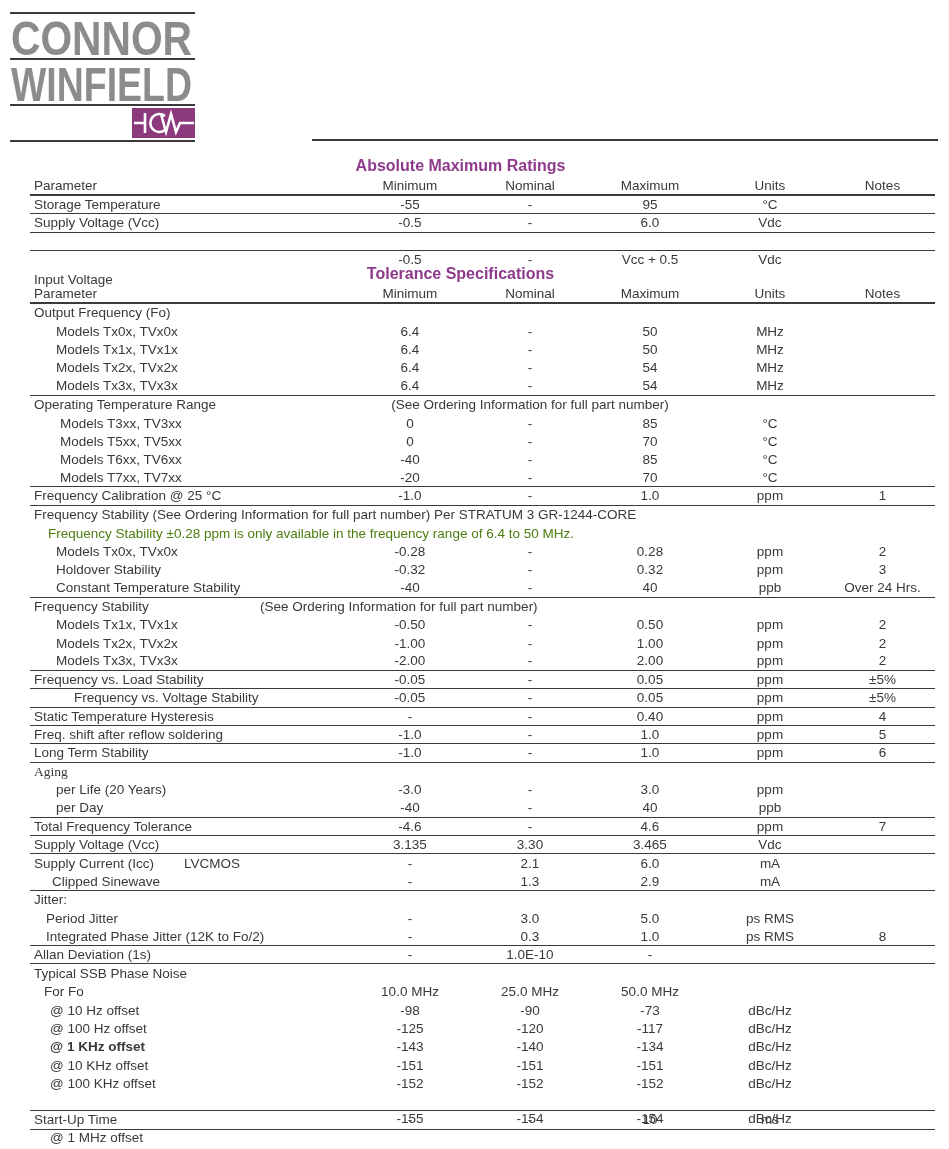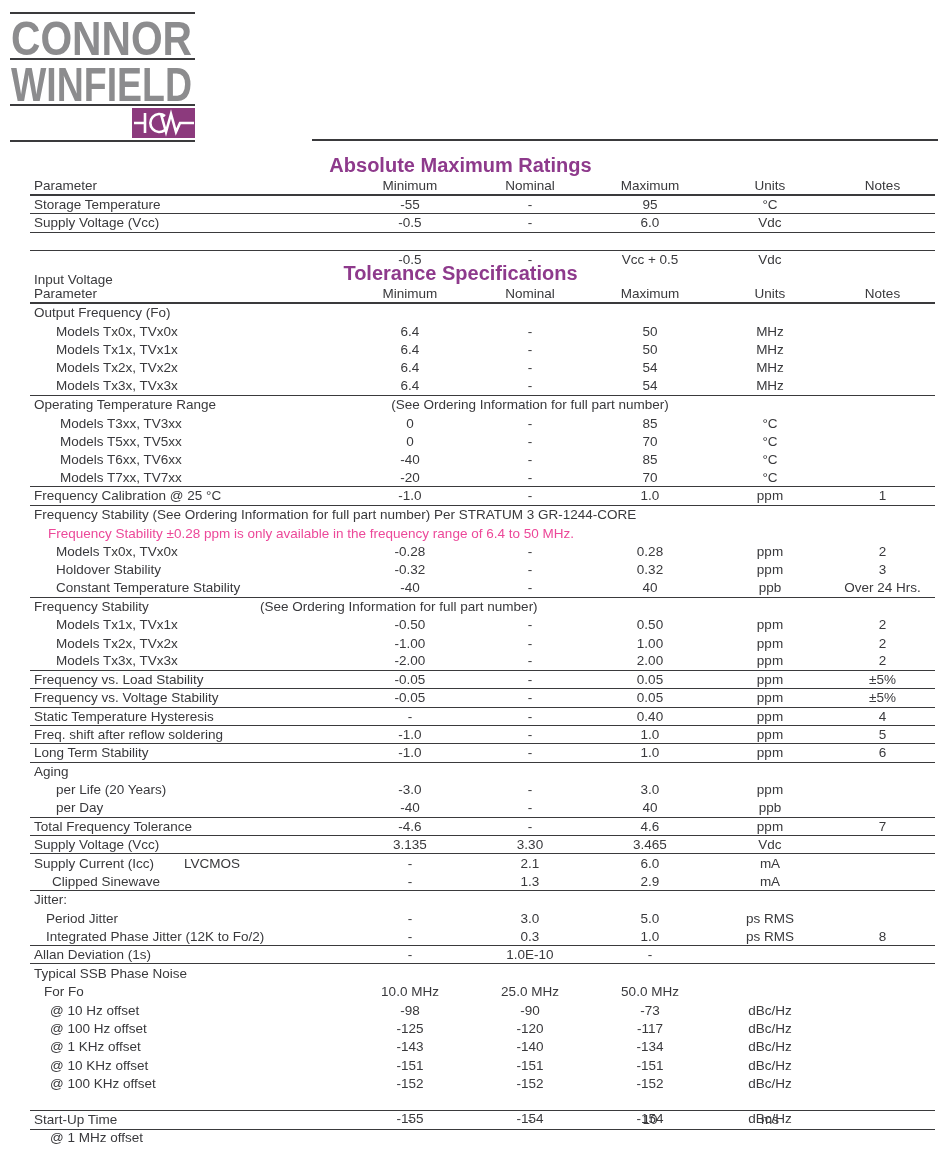--- a/index.html
+++ b/index.html
@@ -1,29 +1,29 @@
 <!DOCTYPE html>
 <html><head>
 <meta charset="utf-8">
 <style>
   html,body{margin:0;padding:0;background:#ffffff;}
   body{width:949px;height:1149px;position:relative;font-family:"Liberation Sans",sans-serif;color:#39393c;overflow:hidden;}
   .page{position:absolute;inset:0;background:#fff;}
   .logo{position:absolute;left:10px;top:12px;}
   .top-rule{position:absolute;left:312px;top:139px;width:626px;height:2px;background:#3a3a3c;}
   .content{position:absolute;left:30px;top:154px;width:905px;}
-  .sec-title{text-align:center;font-weight:bold;font-size:20px;color:#8e3a8c;height:23px;line-height:23px;transform:translateX(-22px);}
+  .sec-title{text-align:center;font-weight:bold;font-size:16px;color:#8e3a8c;height:23px;line-height:23px;transform:translateX(-22px);}
   .thead,.trow{display:grid;grid-template-columns:320px 120px 120px 120px 120px 105px;align-items:center;height:18.35px;box-sizing:border-box;font-size:13.5px;line-height:1;}
   .thead{height:19px;border-bottom:2.5px solid #3a3a3c;}
   .trow.rb{border-bottom:1.8px solid #3a3a3c;}
   .cell{white-space:nowrap;overflow:visible;}
   .c{text-align:center;}
   .param{padding-left:4px;position:relative;}
   .full{grid-column:1/-1;position:relative;padding-left:4px;}
-  .red{color:#ec4899;}
+  .red{color:#4d7c0f;}
   .span-note{grid-column:2/5;text-align:center;}
   .abs{position:absolute;top:50%;transform:translateY(-50%);}
   .sec2{margin-top:11px;}
 </style>
 </head>
 <body>
 
 <div class="page">
 
   <div class="logo">
@@ -230,21 +230,21 @@
           </div>
           <div class="trow rb">
             <div class="cell param" style="padding-left: 4px;">Frequency vs. Load Stability</div>
             <div class="cell c">-0.05</div>
             <div class="cell c">-</div>
             <div class="cell c">0.05</div>
             <div class="cell c">ppm</div>
             <div class="cell c">±5%</div>
           </div>
           <div class="trow rb">
-            <div class="cell param" style="padding-left: 4px;">Frequency vs. Voltage Stability</div>
+            <div class="cell param" style="padding-left: 4px; margin-left: 40px;">Frequency vs. Voltage Stability</div>
             <div class="cell c">-0.05</div>
             <div class="cell c">-</div>
             <div class="cell c">0.05</div>
             <div class="cell c">ppm</div>
             <div class="cell c">±5%</div>
           </div>
           <div class="trow rb">
             <div class="cell param" style="padding-left: 4px;">Static Temperature Hysteresis</div>
             <div class="cell c">-</div>
             <div class="cell c">-</div>
@@ -262,21 +262,21 @@
           </div>
           <div class="trow rb">
             <div class="cell param" style="padding-left: 4px;">Long Term Stability</div>
             <div class="cell c">-1.0</div>
             <div class="cell c">-</div>
             <div class="cell c">1.0</div>
             <div class="cell c">ppm</div>
             <div class="cell c">6</div>
           </div>
           <div class="trow">
-            <div class="cell full" style="padding-left: 4px;">Aging</div>
+            <div class="cell full" style="padding-left: 4px; font-family: Liberation Serif, serif;">Aging</div>
           </div>
           <div class="trow">
             <div class="cell param" style="padding-left: 26px;">per Life (20 Years)</div>
             <div class="cell c">-3.0</div>
             <div class="cell c">-</div>
             <div class="cell c">3.0</div>
             <div class="cell c">ppm</div>
             <div class="cell c"></div>
           </div>
           <div class="trow rb">
@@ -367,21 +367,21 @@
           </div>
           <div class="trow">
             <div class="cell param" style="padding-left: 20px;">@ 100 Hz offset</div>
             <div class="cell c">-125</div>
             <div class="cell c">-120</div>
             <div class="cell c">-117</div>
             <div class="cell c">dBc/Hz</div>
             <div class="cell c"></div>
           </div>
           <div class="trow">
-            <div class="cell param" style="padding-left: 20px;">@ 1 KHz offset</div>
+            <div class="cell param" style="padding-left: 20px; font-weight: bold;">@ 1 KHz offset</div>
             <div class="cell c">-143</div>
             <div class="cell c">-140</div>
             <div class="cell c">-134</div>
             <div class="cell c">dBc/Hz</div>
             <div class="cell c"></div>
           </div>
           <div class="trow">
             <div class="cell param" style="padding-left: 20px;">@ 10 KHz offset</div>
             <div class="cell c">-151</div>
             <div class="cell c">-151</div>

